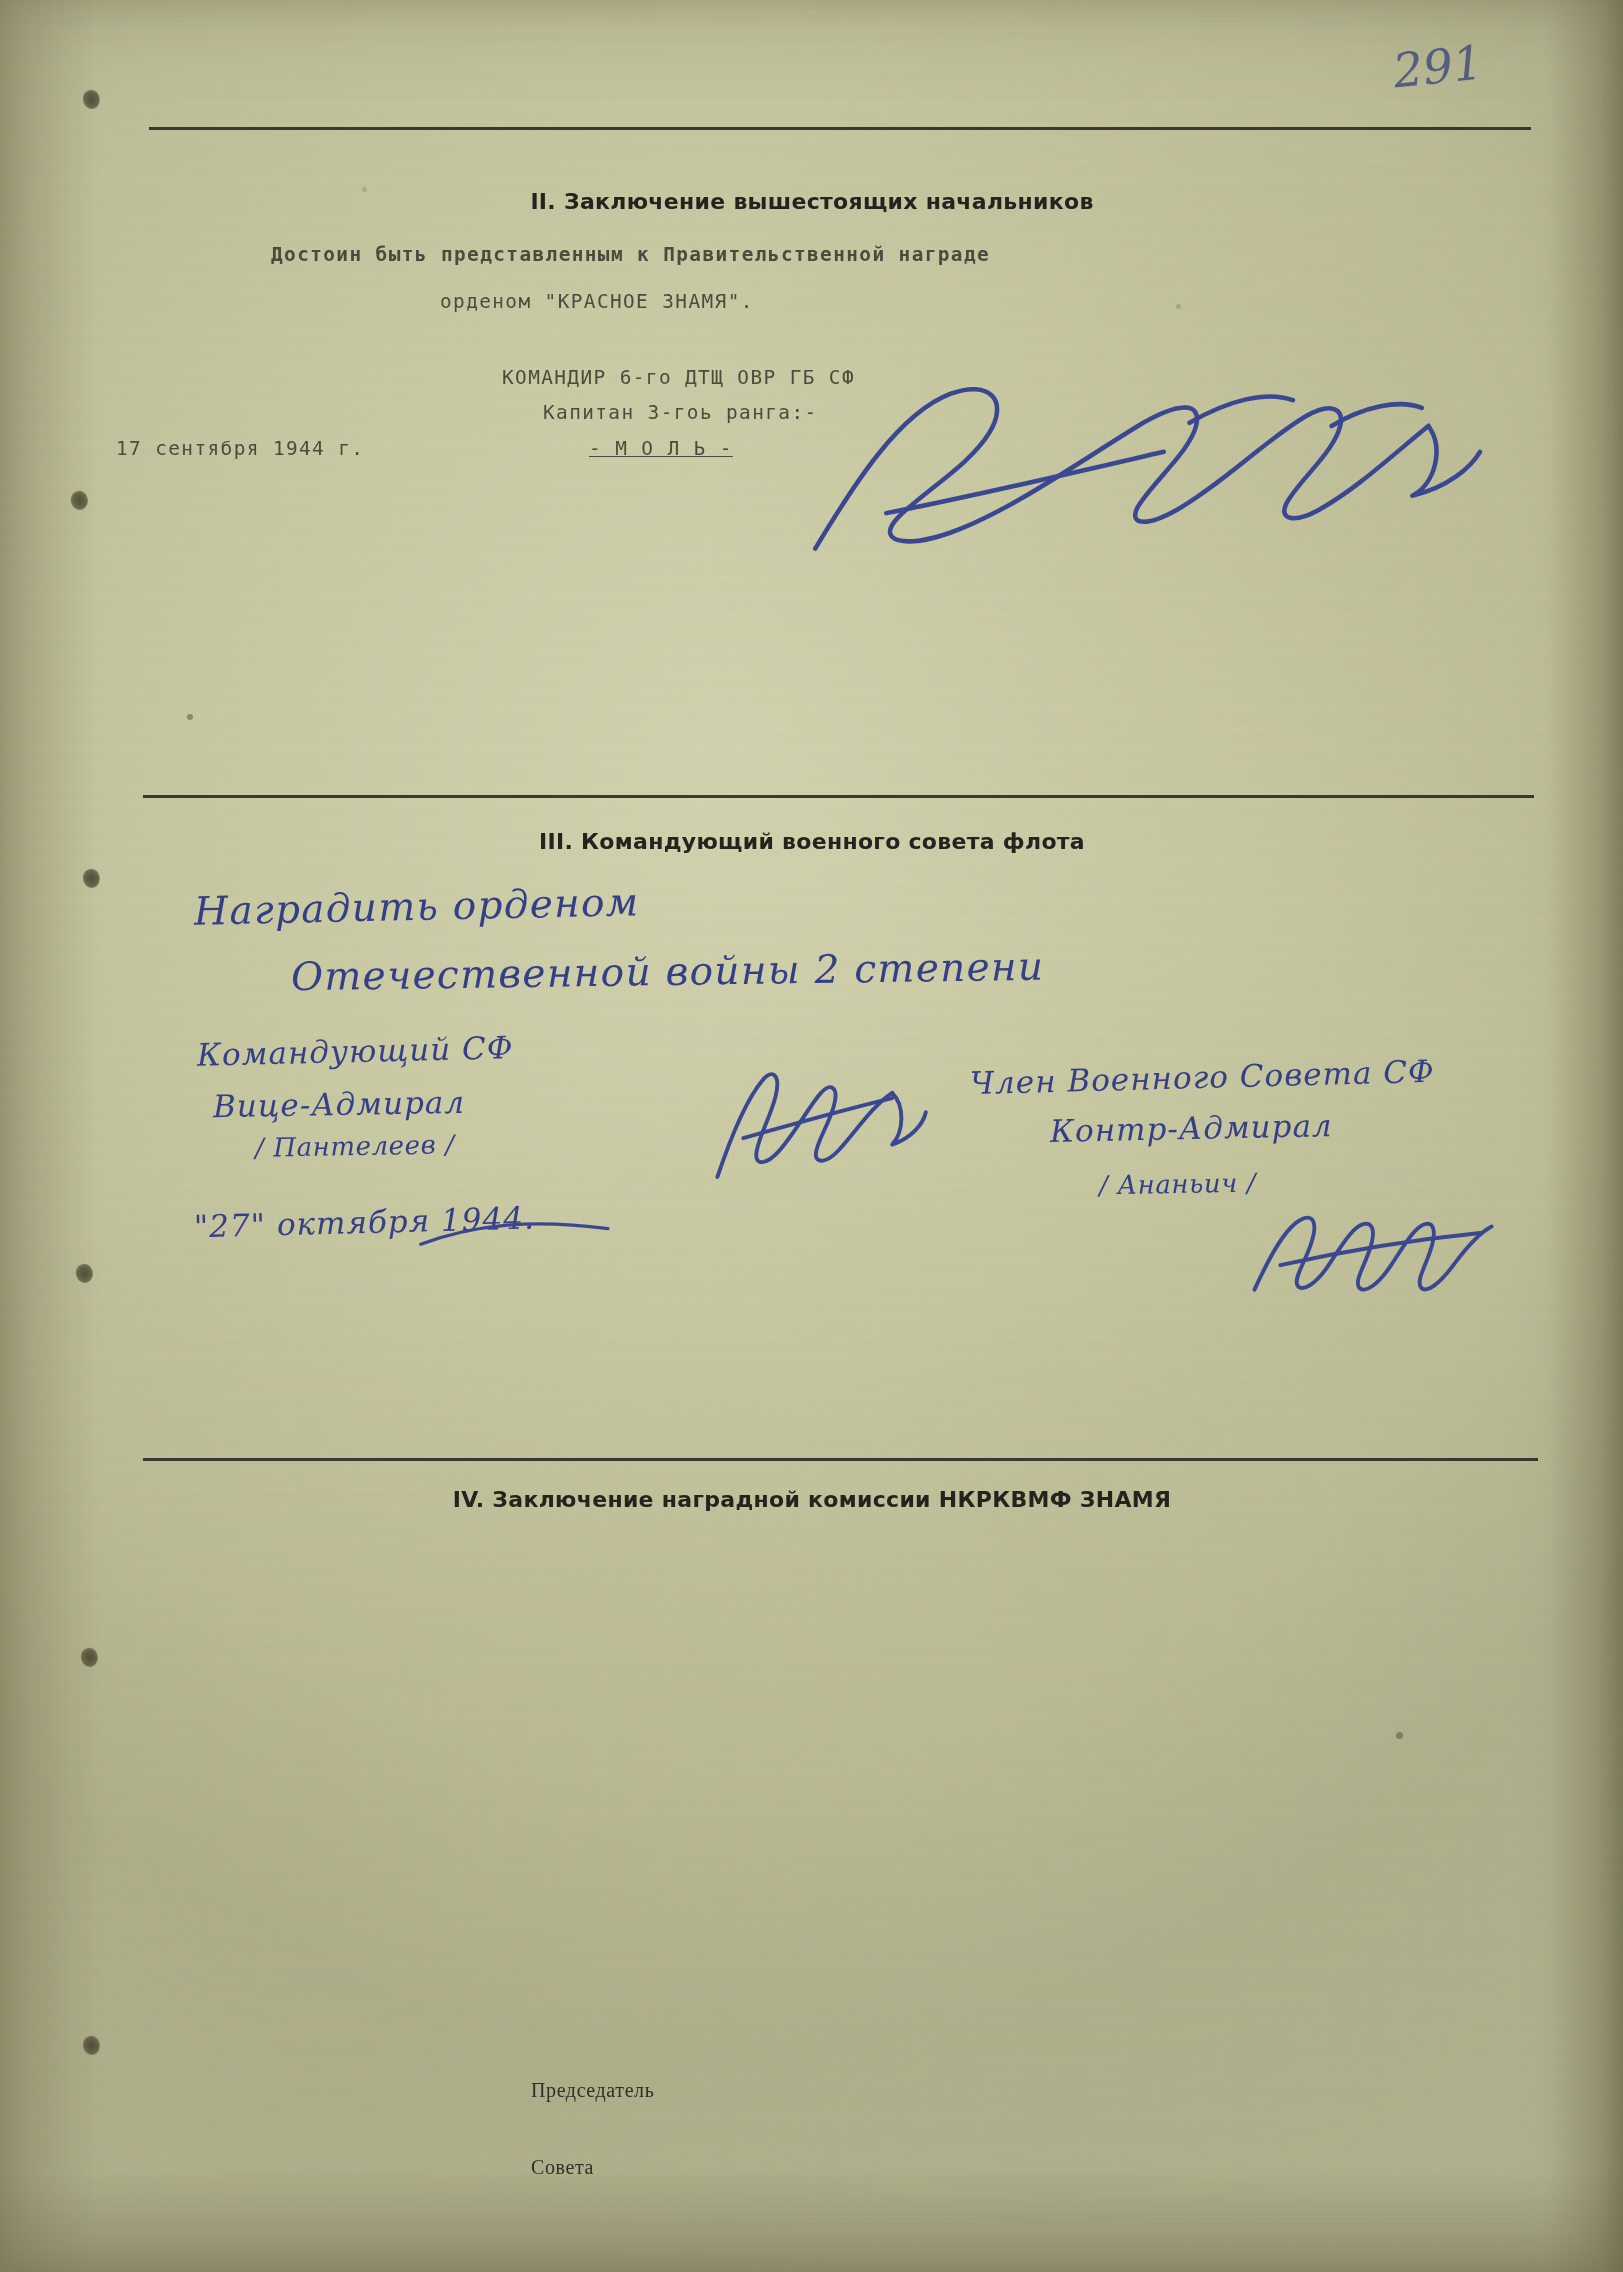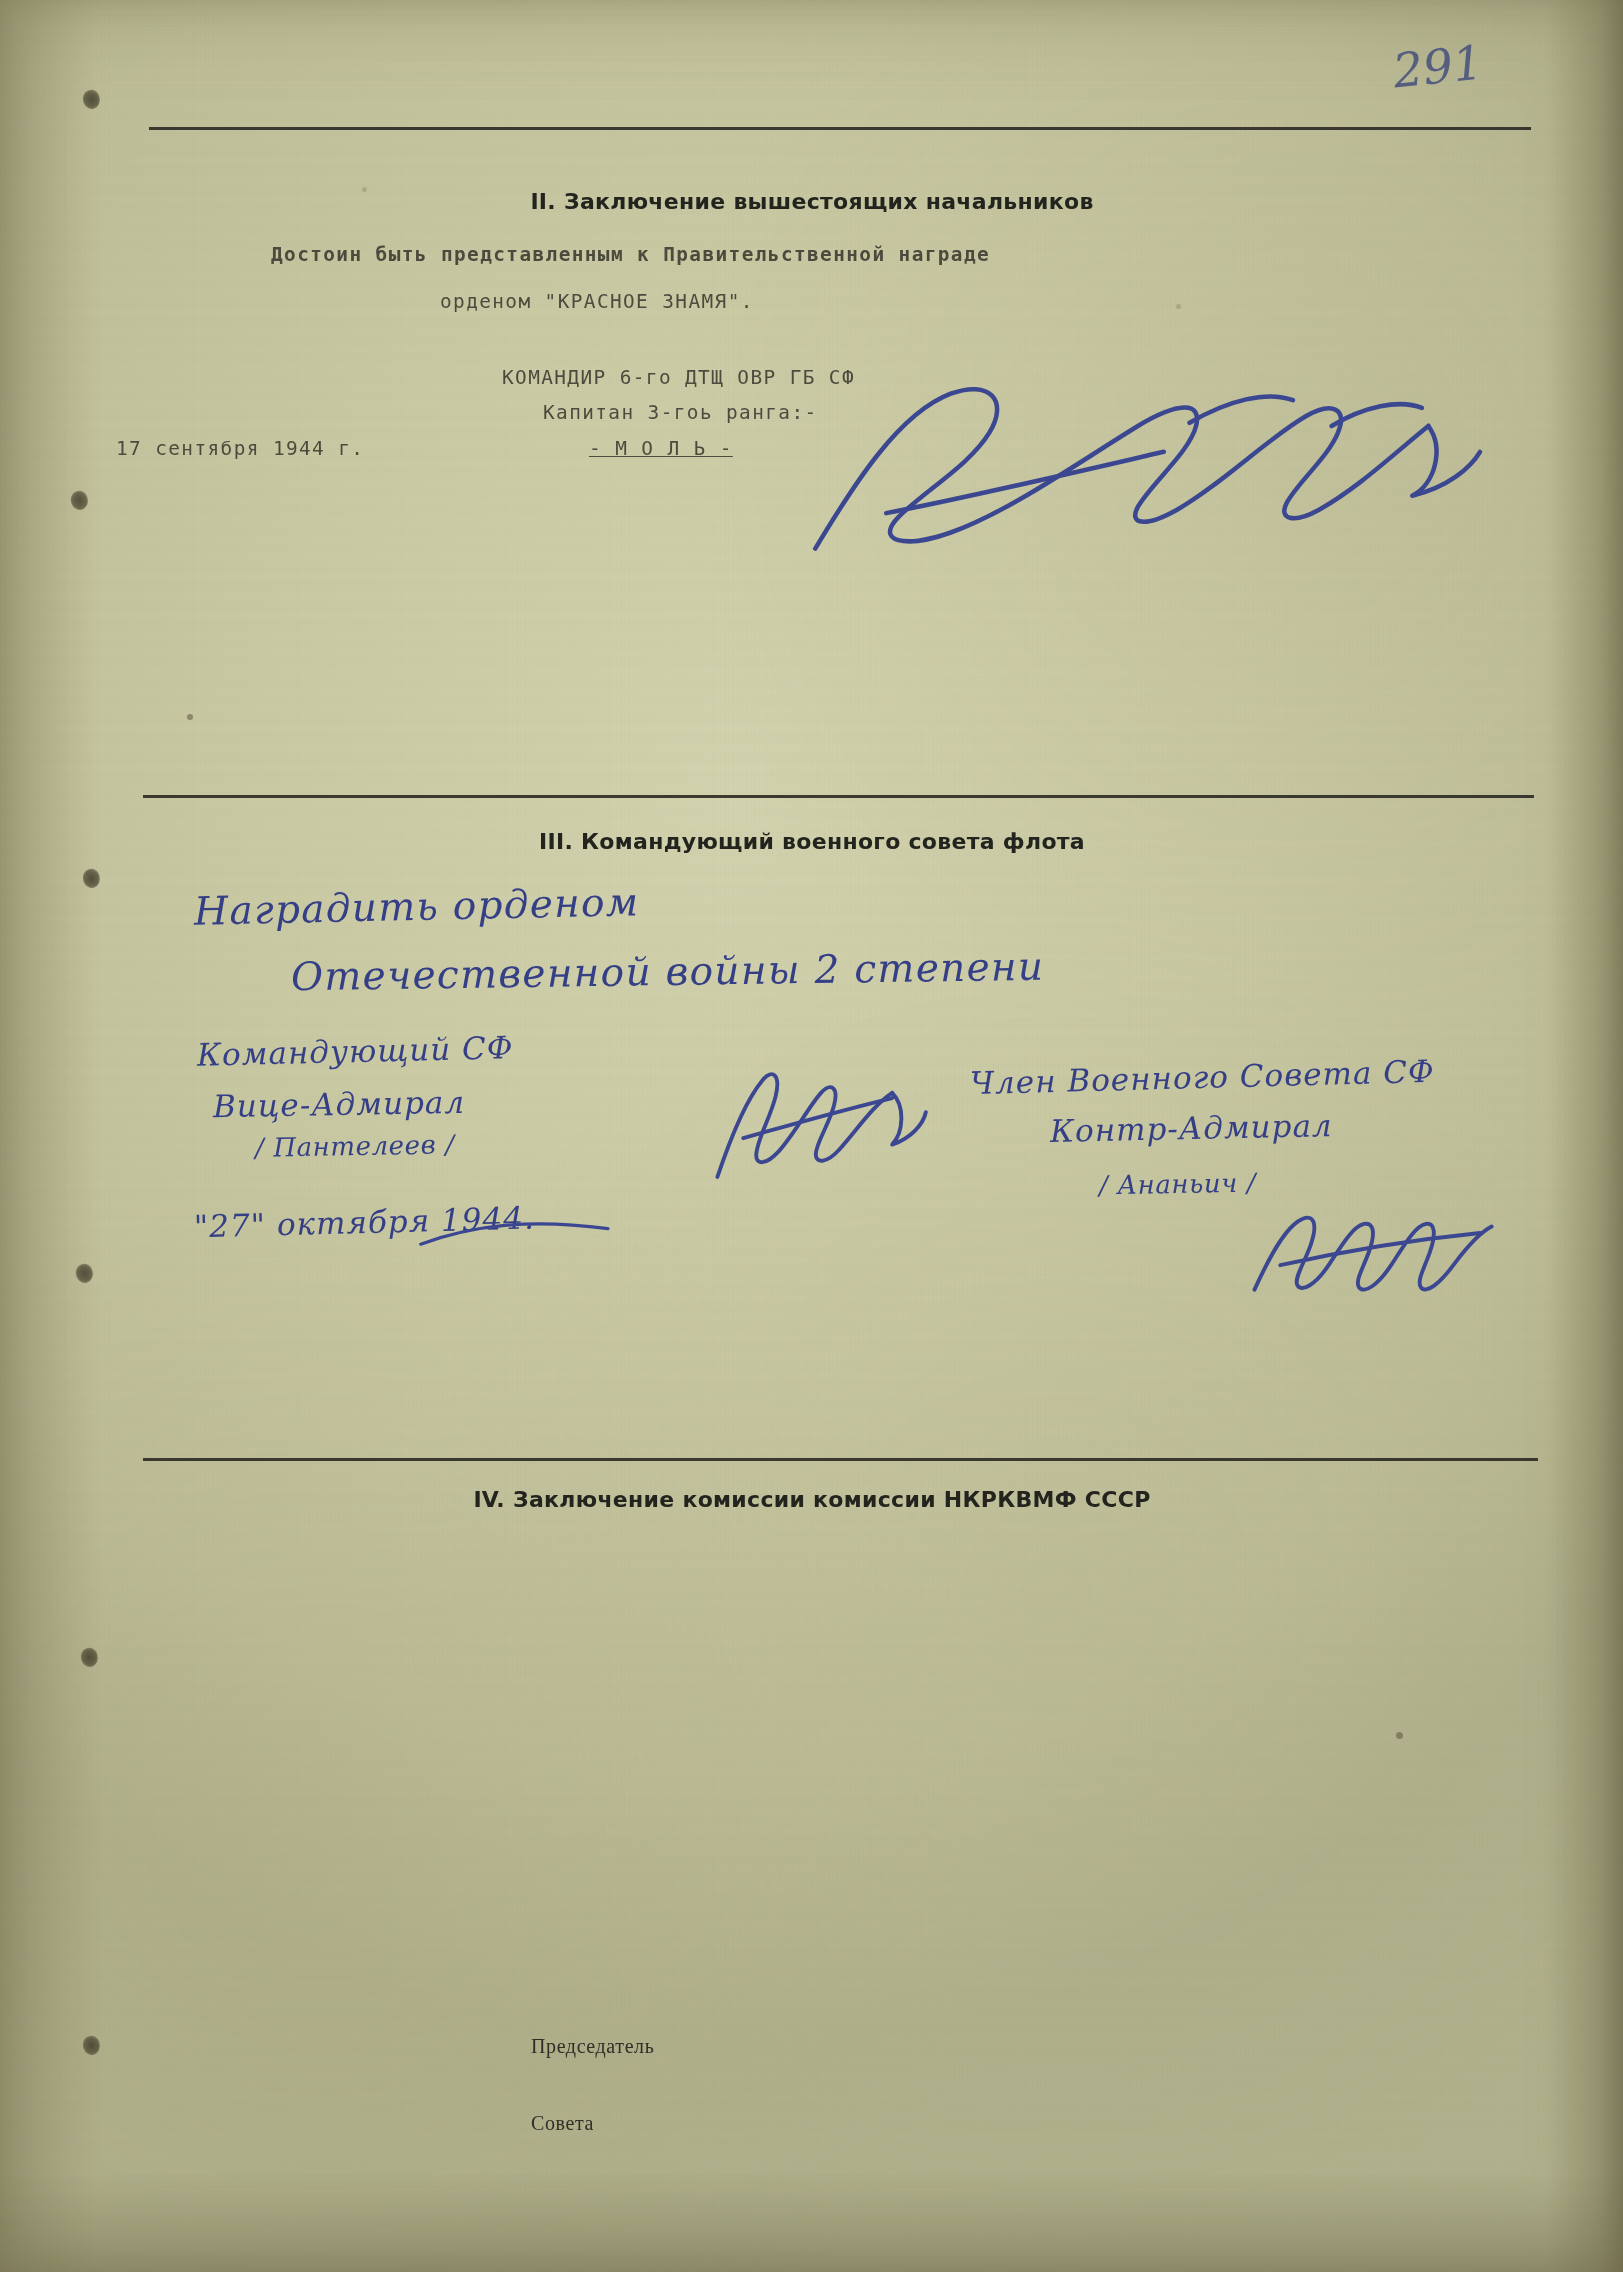--- a/index.html
+++ b/index.html
@@ -110,20 +110,21 @@
     white-space: pre;
     opacity: 0.88;
   }
 
   .foot-label {
     position: absolute;
     font-family: "Liberation Serif", serif;
     font-size: 20px;
     letter-spacing: 0.6px;
     color: #2f2f27;
+    margin-top: 44px;
   }
 
   
   .ink {
     position: absolute;
     font-family: "DejaVu Serif", serif;
     font-style: italic;
     color: #343f86;
     white-space: nowrap;
   }
@@ -223,21 +224,21 @@
     </svg>
 
     <svg class="sig-svg" style="left:414px; top:1199px;" width="220" height="71" viewBox="0 0 340 110">
       <g fill="none" stroke="#3b4790" stroke-width="5" stroke-linecap="round">
         <path d="M10 70 C 90 40, 180 30, 300 46"></path>
       </g>
     </svg>
 
     <div class="rule" style="left:143px; top:1458px; width:1395px;"></div>
 
-    <div class="sec-title" style="top:1487px;">IV. Заключение комиссии комиссии НКРКВМФ СССР</div>
+    <div class="sec-title" style="top:1487px;">IV. Заключение наградной комиссии НКРКВМФ ЗНАМЯ</div>
 
     <div class="foot-label" style="left:531px; top:2035px;">Председатель</div>
     <div class="foot-label" style="left:531px; top:2112px;">Совета</div>
 
   </div>
 
   <div class="edge-shade"></div>
   <div class="right-dark"></div>
   <div class="bottom-dark"></div>
   <div class="left-dark"></div>

